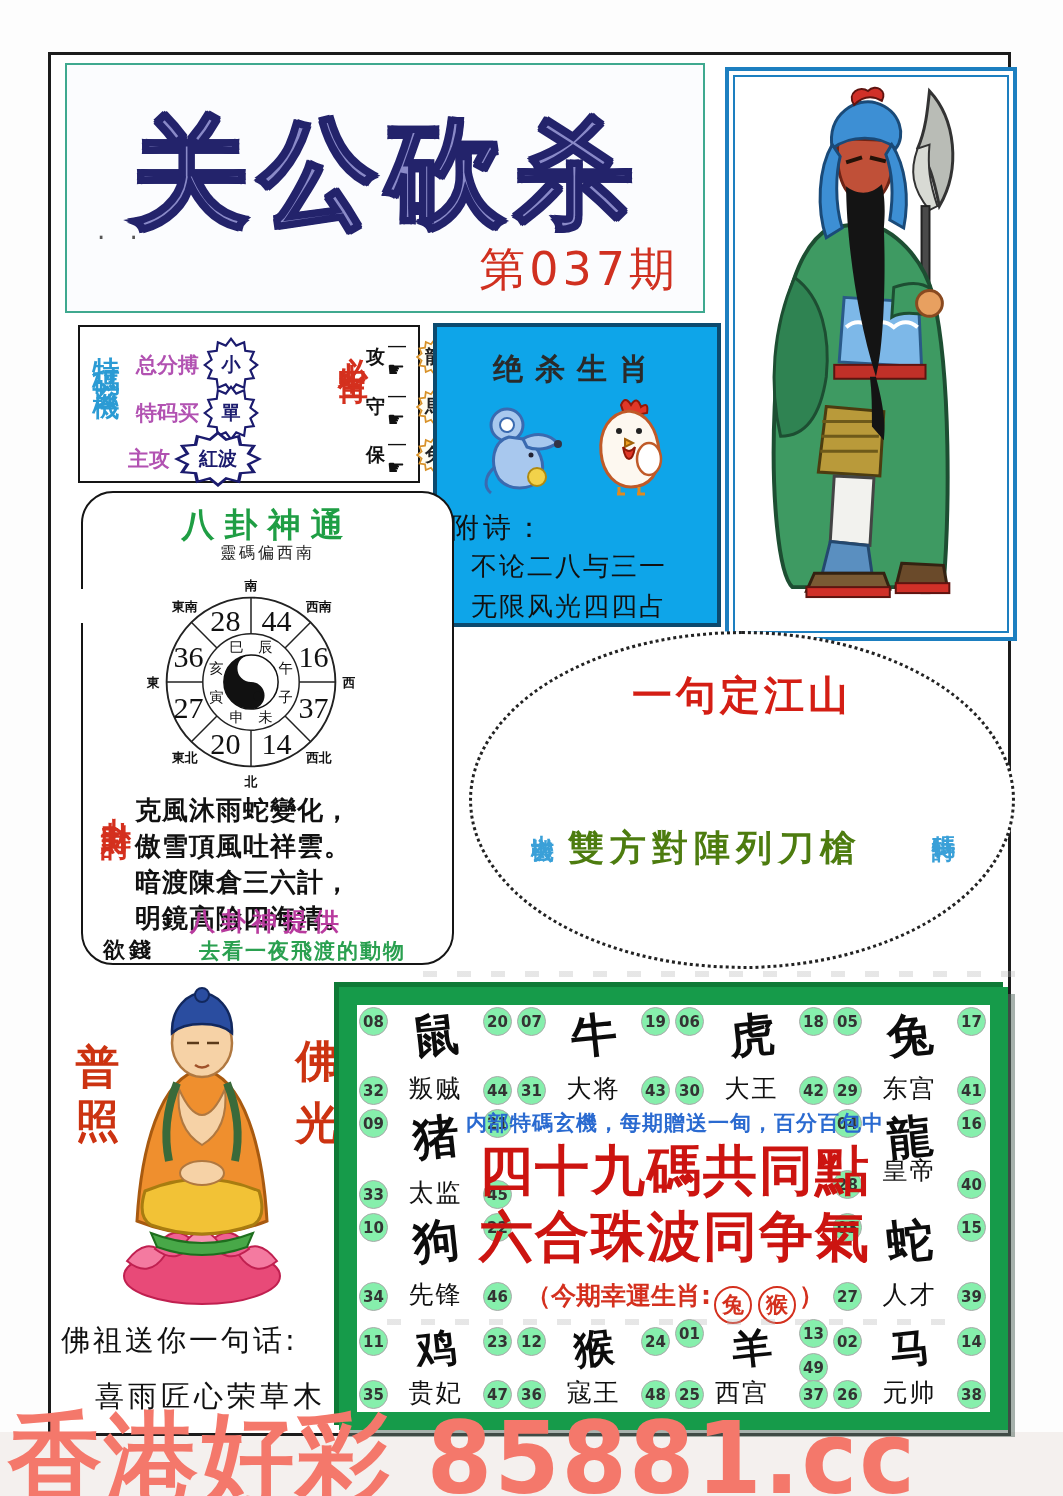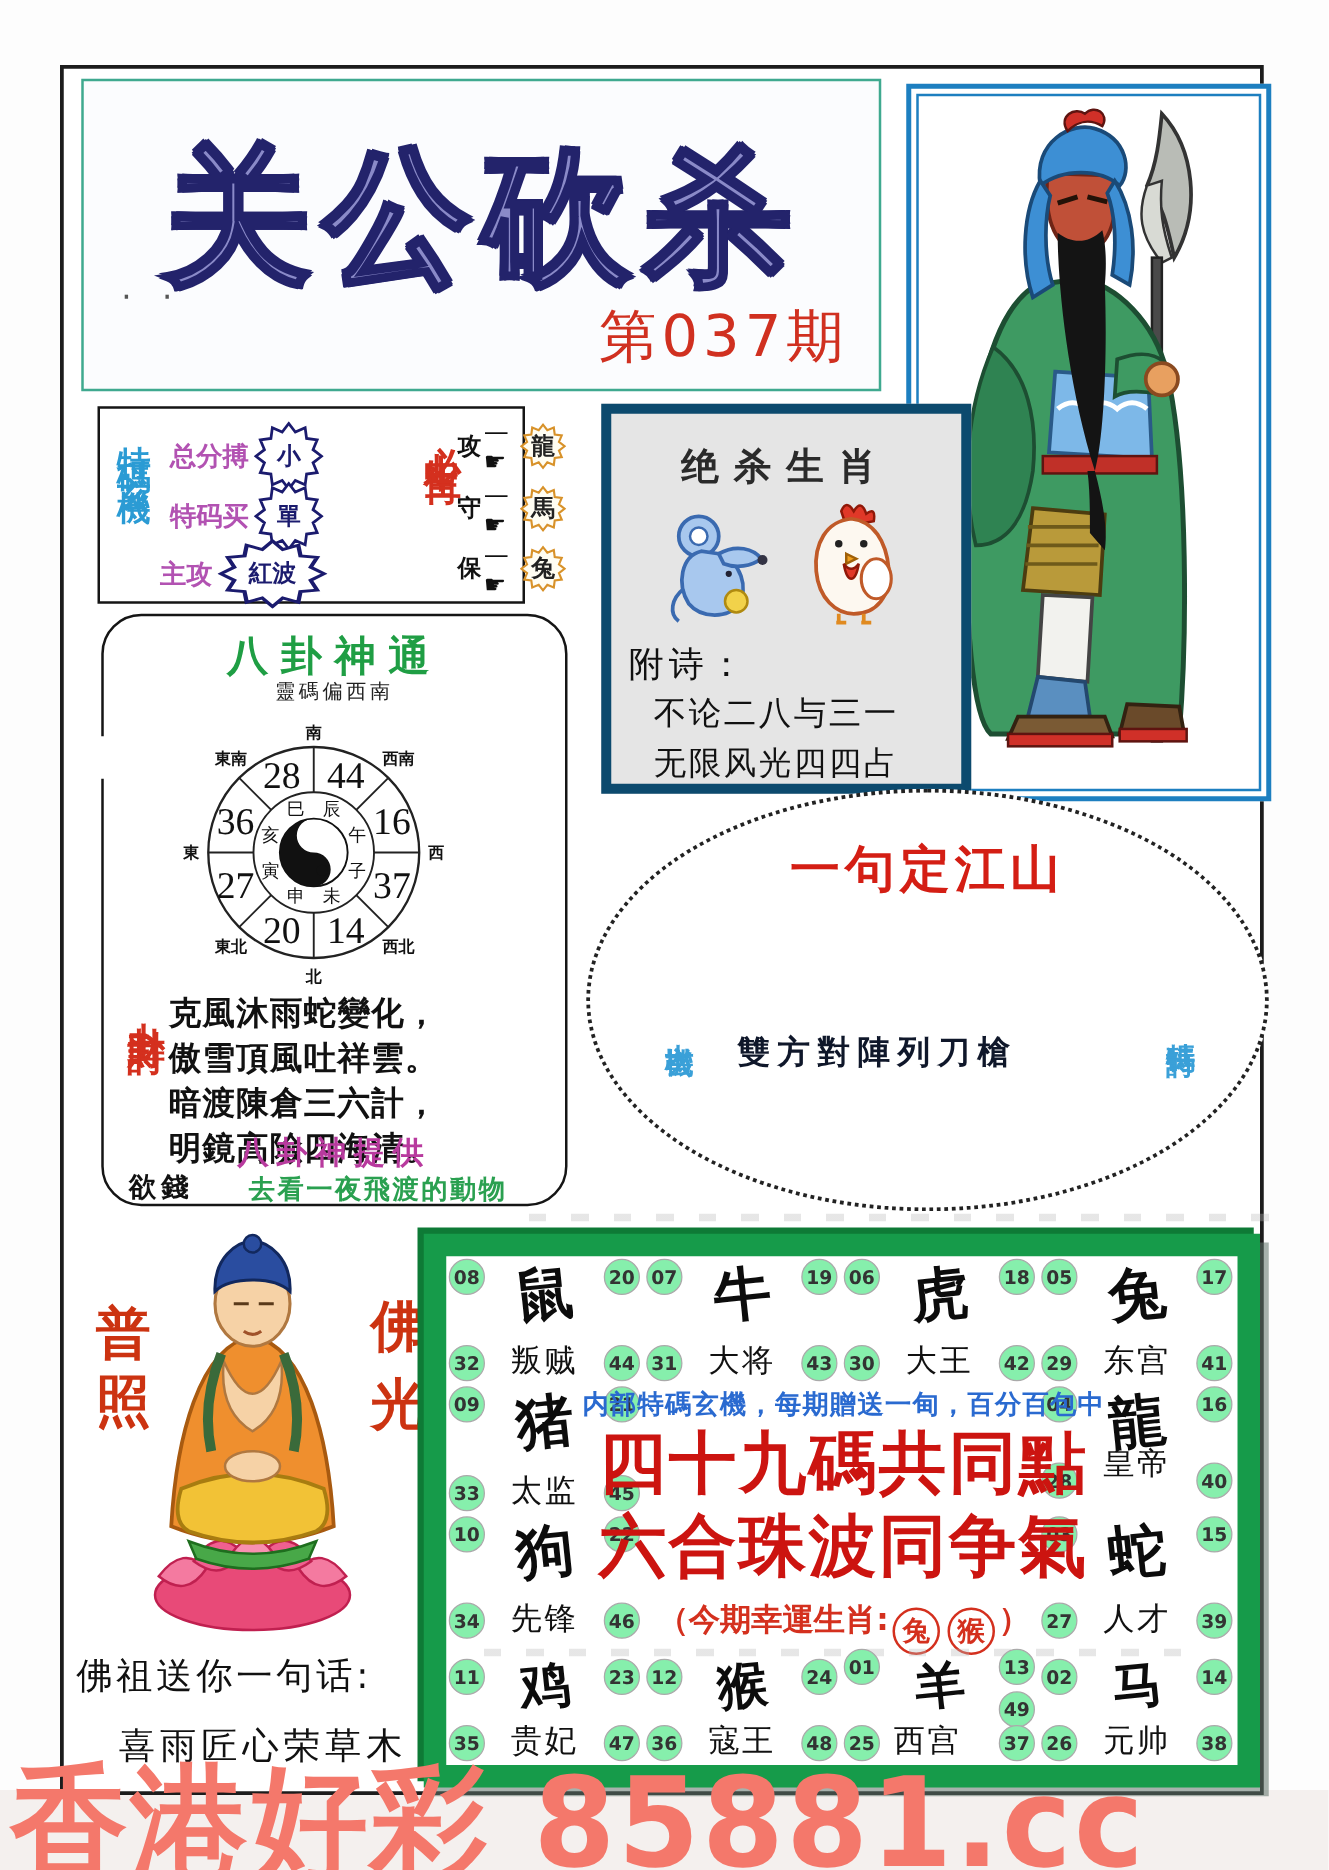--- a/index.html
+++ b/index.html
@@ -28,40 +28,40 @@
   .bizhong-label{left:252px;top:6px;height:146px;font-size:30px;font-weight:bold;color:#d4301e;letter-spacing:6px;}
   .bz-small{font-size:19px;font-weight:bold;color:#111;}
   .burst{position:relative;width:56px;height:56px;}
   .burst.wide{width:88px;}
   .burst svg{position:absolute;left:0;top:0;width:100%;height:100%;}
   .burst .bt{position:absolute;left:0;top:0;width:100%;height:100%;display:flex;align-items:center;justify-content:center;
              font-size:19px;font-weight:bold;}
   .navy .bt{color:#1b1b6e;} .orange .bt{color:#222;}
   .hand{font-size:20px;color:#111;letter-spacing:-2px;}
   
-  .juesha-box{left:382px;top:268px;width:280px;height:296px;border:8px solid #0c4a6e;background:#e5e5e5;margin-left:48px;}
+  .juesha-box{left:382px;top:268px;width:280px;height:296px;border:4px solid #0c4a6e;background:#0ea5e9;}
   .js-title{left:0;top:22px;width:100%;text-align:center;font-size:30px;font-weight:bold;color:#2a2a2a;letter-spacing:12px;}
   .js-fushi{left:14px;top:182px;font-size:28px;color:#111;letter-spacing:4px;}
   .js-line{left:34px;font-size:26px;color:#111;letter-spacing:2px;}
   
   .bagua-box{left:30px;top:436px;width:337px;height:470px;border:2px solid #151515;border-radius:32px;background:#fff;padding-left:32px;}
   .bg-title{left:0;top:10px;width:100%;text-align:center;font-size:33px;font-weight:bold;color:#1f9e44;letter-spacing:10px;}
   .bg-sub{left:0;top:50px;width:100%;text-align:center;font-size:16px;color:#222;letter-spacing:3px;}
   .poem-label{left:12px;top:300px;height:150px;font-size:30px;font-weight:bold;color:#d4301e;letter-spacing:4px;}
   .poem-line{left:52px;font-size:26px;font-weight:bold;color:#111;letter-spacing:1px;}
   .bg-provider{left:0;top:412px;width:100%;text-align:center;font-size:25px;font-weight:bold;color:#b83a9e;letter-spacing:6px;}
   .bg-yuqian{left:20px;top:442px;font-size:22px;font-weight:bold;color:#111;letter-spacing:4px;}
   .bg-yuqian-green{left:116px;top:444px;font-size:21px;font-weight:bold;color:#2aa050;letter-spacing:2px;}
   .white-patch{left:-4px;top:96px;width:12px;height:34px;background:#fff;}
   
   .yiju{left:418px;top:576px;width:540px;height:332px;border:3px dotted #222;border-radius:50%;background:#fff;}
   .yj-title{left:0;top:34px;width:100%;text-align:center;font-size:40px;font-weight:bold;color:#d41e14;letter-spacing:4px;}
   .yj-sentence{left:0;top:108px;width:100%;text-align:center;font-size:42px;font-weight:bold;color:#ce2a1e;letter-spacing:12px;}
   .yj-side{height:120px;font-size:23px;font-weight:bold;color:#3aa0d8;letter-spacing:2px;}
-  .yj-line{left:118px;font-size:26px;font-weight:bold;color:#0f172a;letter-spacing:6px;}
+  .yj-line{left:96px;font-size:36px;font-weight:bold;color:#4d7c0f;letter-spacing:6px;}
   
   .bd-char{font-size:44px;font-weight:bold;color:#cc3311;}
   .bd-msg{left:10px;top:1266px;font-size:29px;color:#111;letter-spacing:3px;}
   .bd-msg2{left:44px;top:1322px;font-size:29px;color:#111;letter-spacing:4px;}
   
   .gbox{left:288px;top:932px;width:669px;height:443px;background:#169b4a;
         box-shadow:-5px -5px 0 #0e7a36,7px 7px 0 rgba(95,115,105,.55);}
   .gbox-inner{position:absolute;left:18px;top:18px;right:18px;bottom:18px;background:#ffffff;}
   .cell{position:absolute;}
   .num{position:absolute;width:27px;height:27px;border:1.5px solid #aaa;border-radius:50%;background:#86efac;

